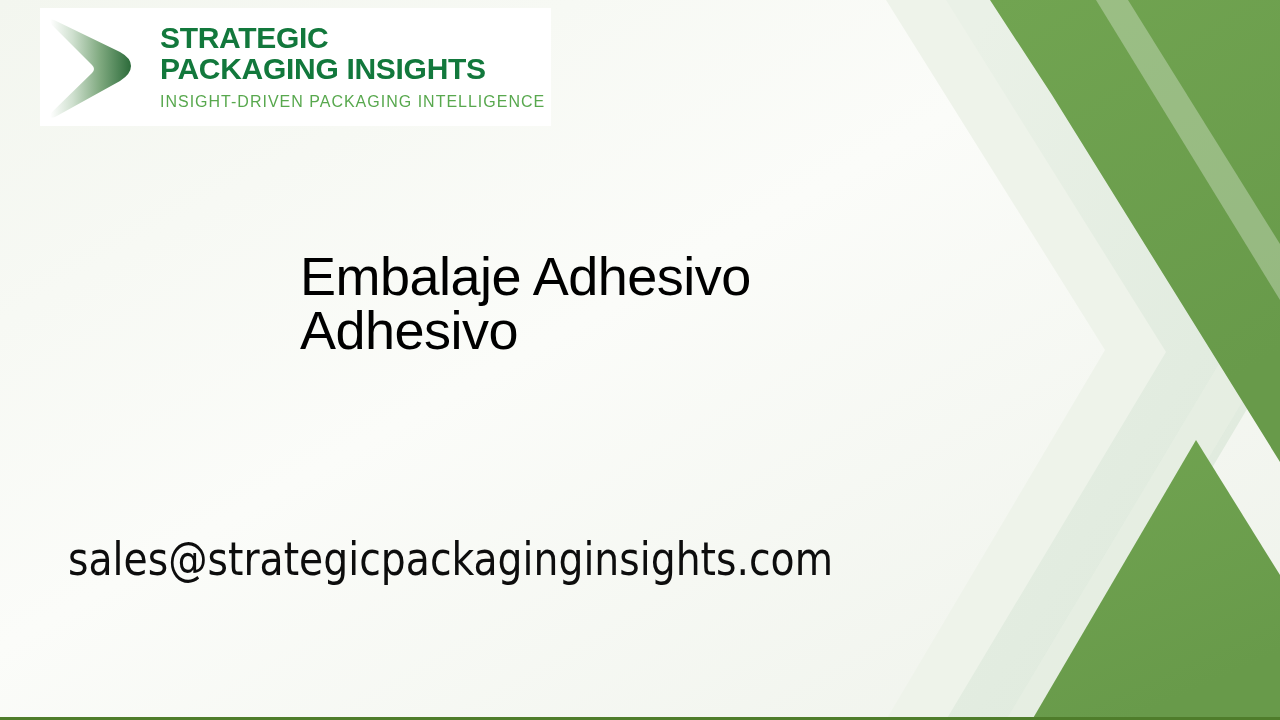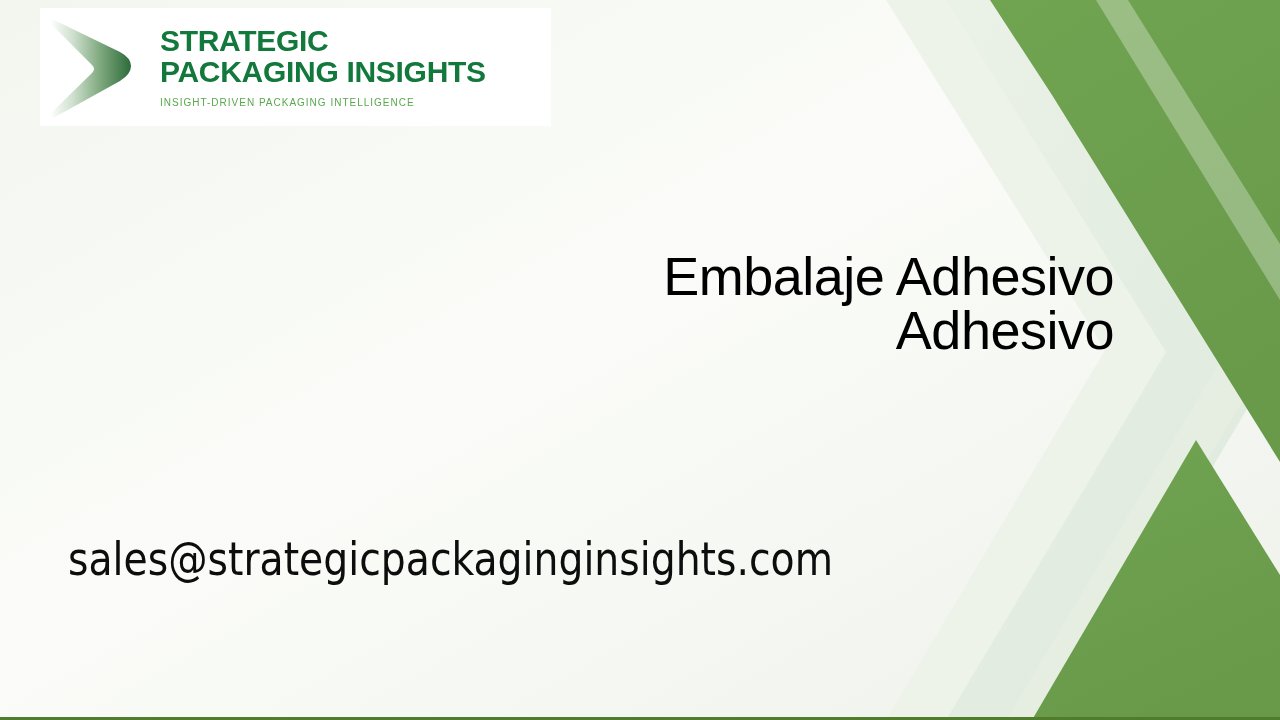--- a/index.html
+++ b/index.html
@@ -59,32 +59,32 @@
   .logo-line {
     color: #12783c;
     font-weight: bold;
     font-size: 30px;
     line-height: 1.02;
     letter-spacing: -0.3px;
     white-space: nowrap;
   }
   #logo-tagline {
     color: #58a84e;
-    font-size: 10px;
+    font-size: 16px;
     letter-spacing: 1.0px;
     margin-top: 9px;
     white-space: nowrap;
   }
   
   #slide-title {
     position: absolute;
     left: 300px;
     top: 249px;
     width: 814px;
-    text-align: right;
+    text-align: left;
     color: #000000;
     font-size: 54px;
     line-height: 1.0;
     letter-spacing: -0.5px;
   }
   
   #contact-email {
     position: absolute;
     left: 68px;
     top: 535px;

